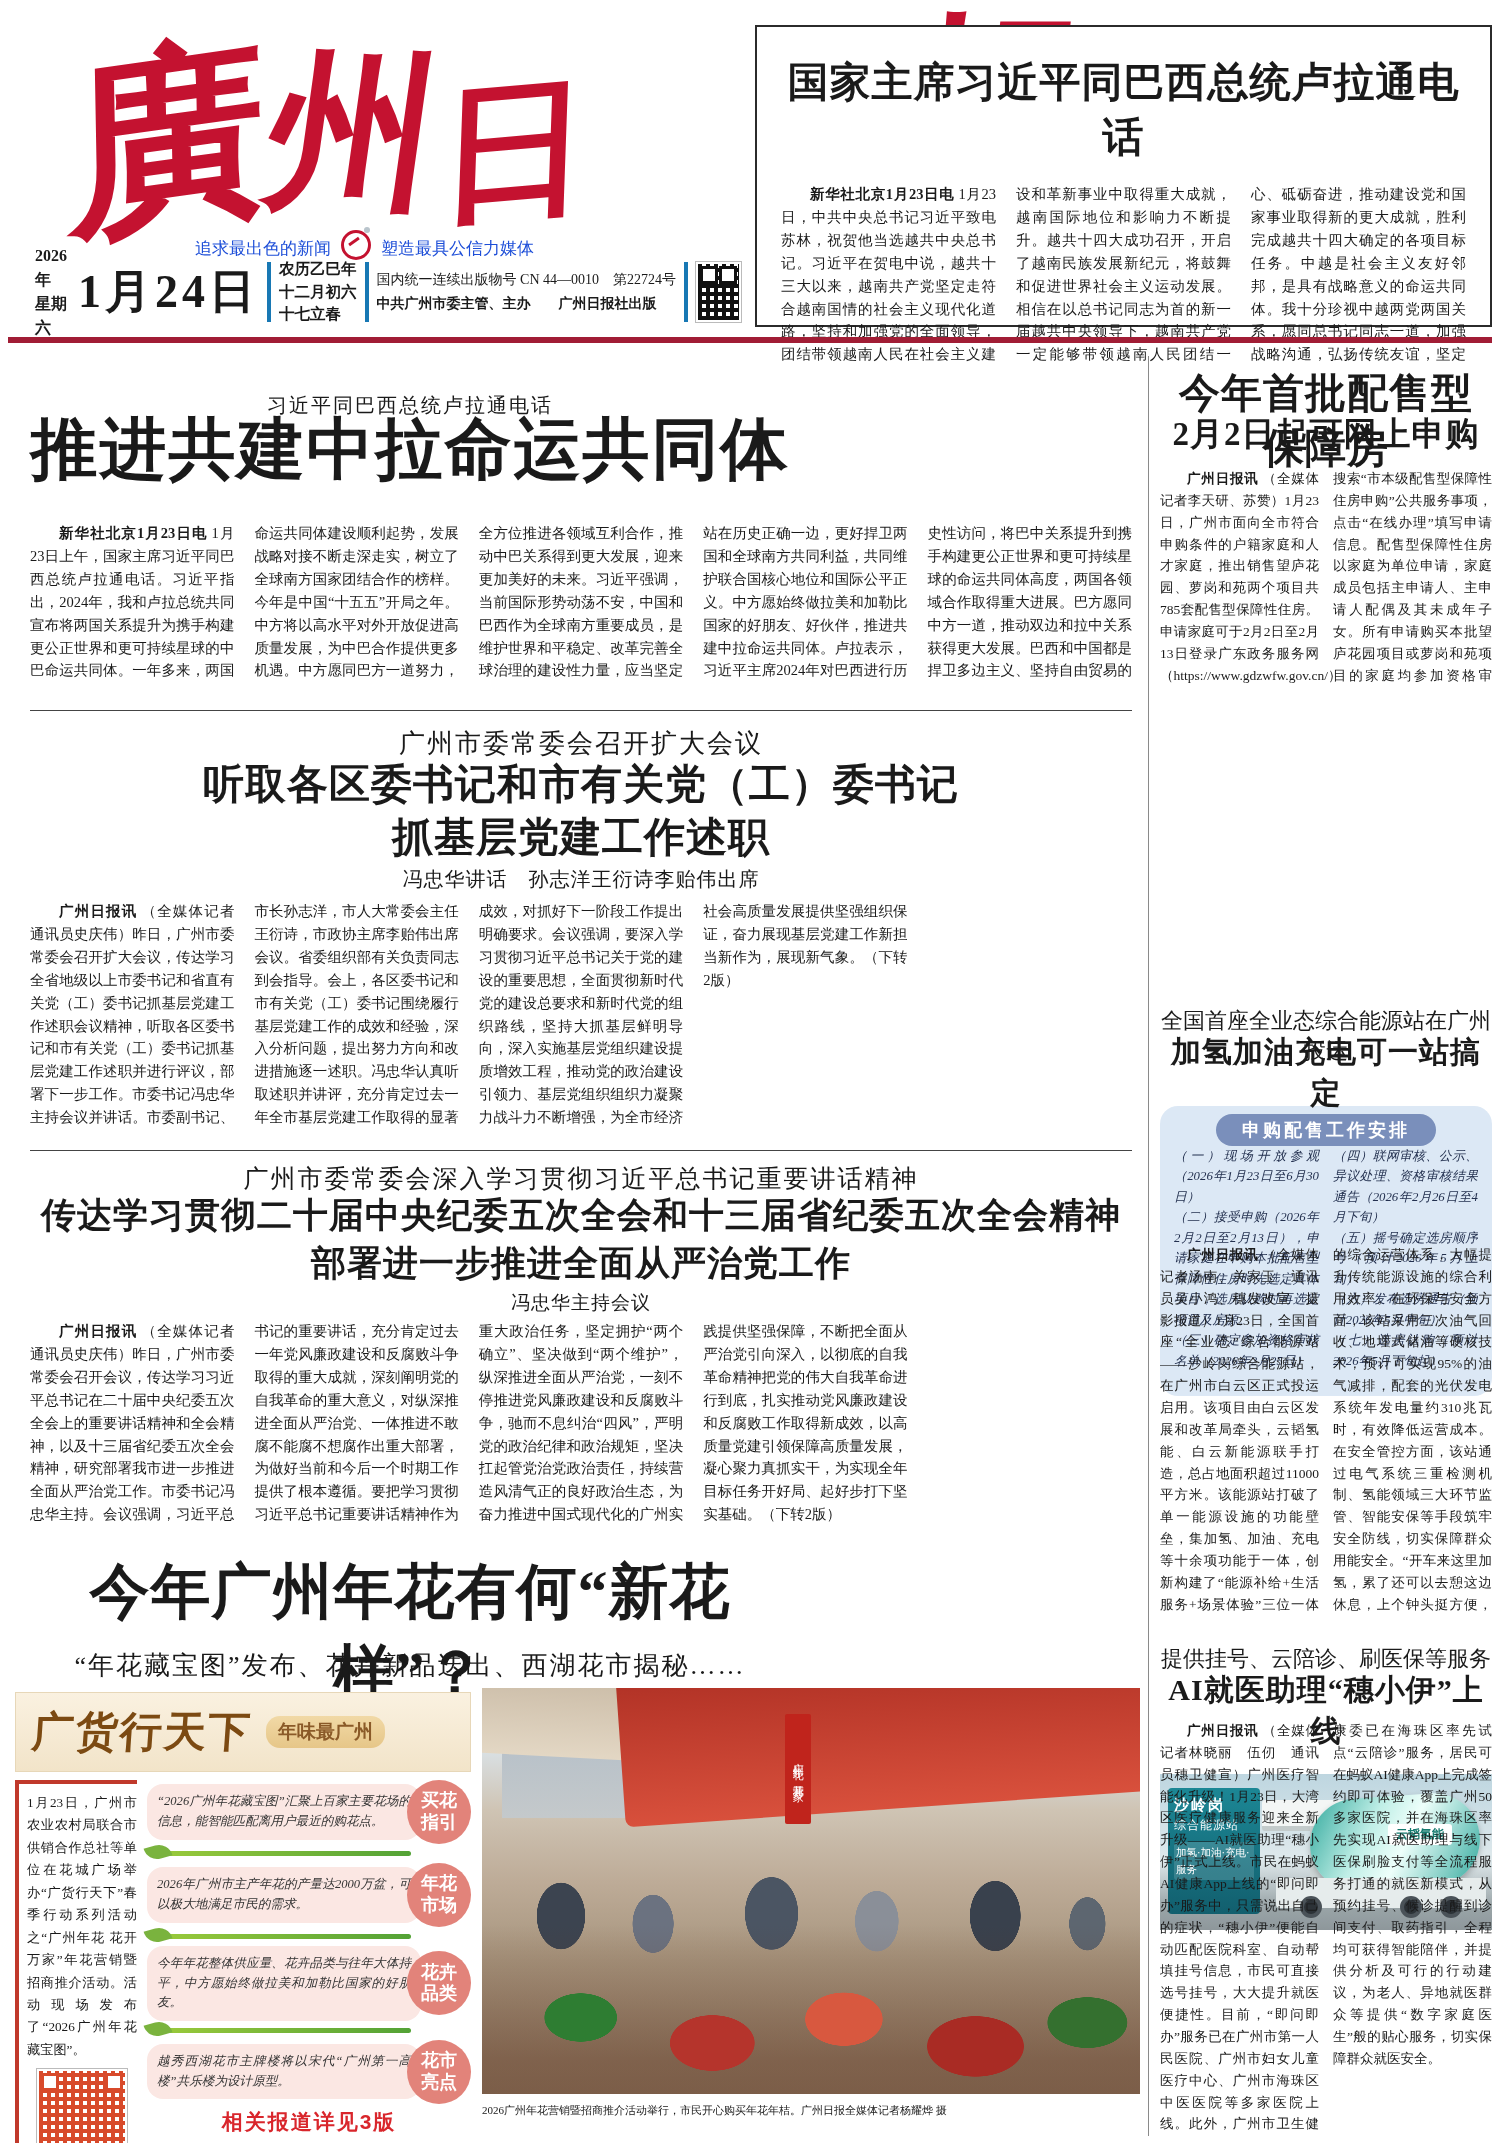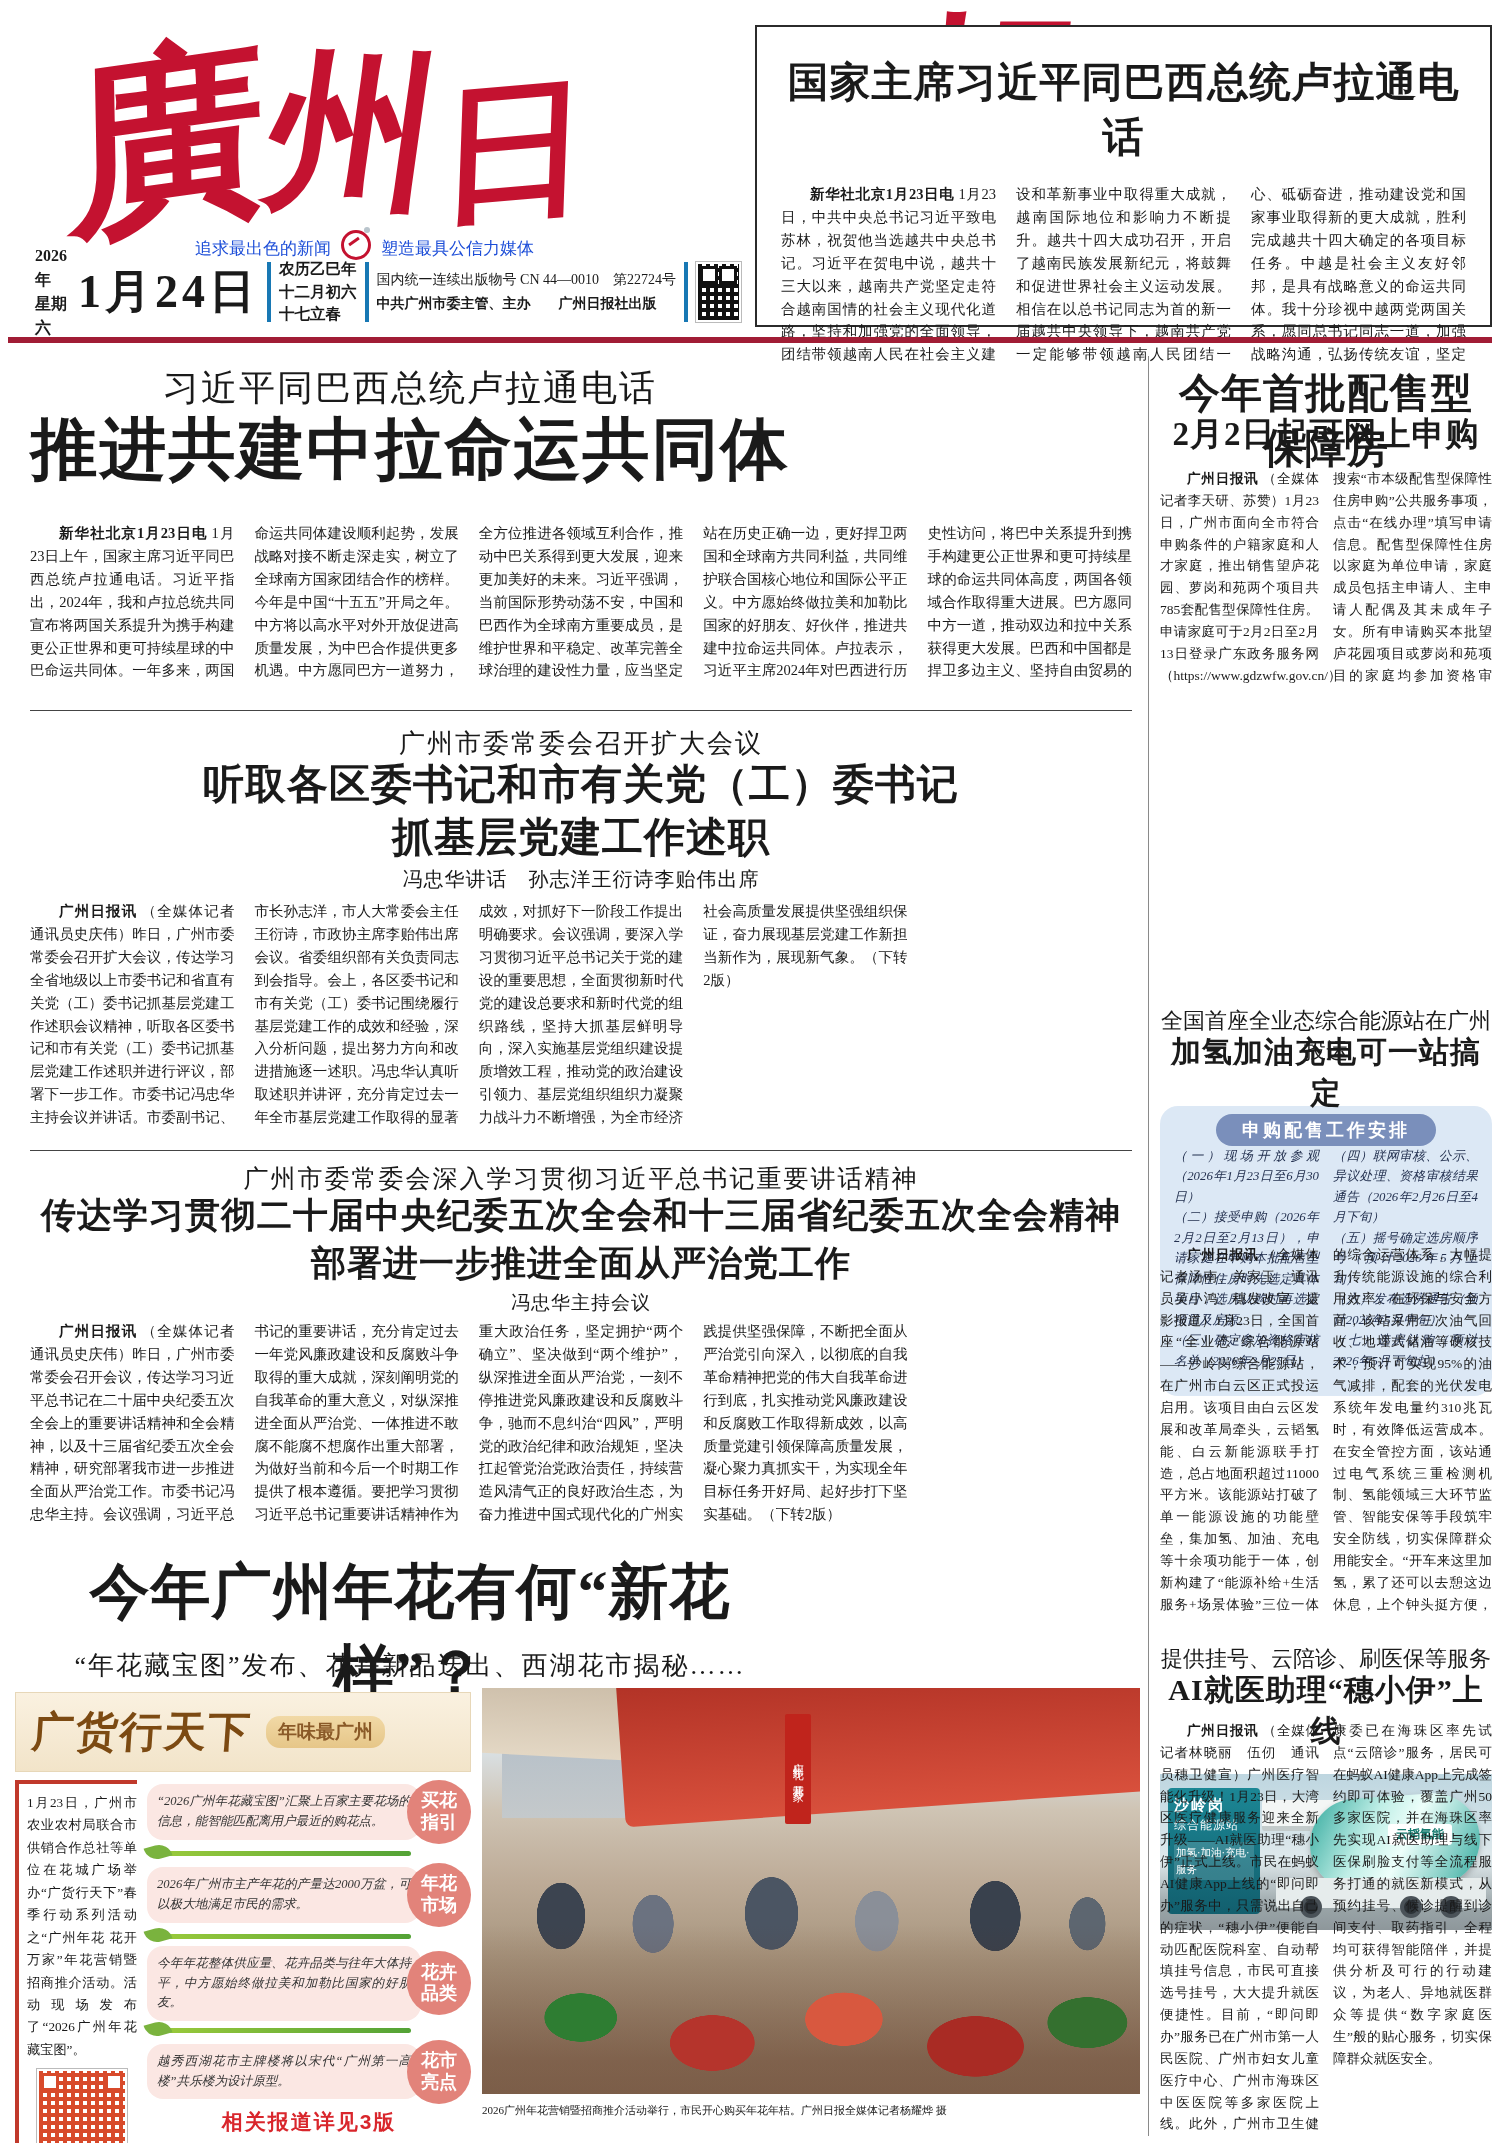--- a/index.html
+++ b/index.html
@@ -175,21 +175,21 @@
     <div class="h-xl" style="font-size:41px;margin-top:14px;">国家主席习近平同巴西总统卢拉通电话</div>
     <div class="cols c3 fs14" style="height:190px;margin-top:18px;">
       <p class="art"><b>新华社北京1月23日电</b><span>1月23日，中共中央总书记习近平致电苏林，祝贺他当选越共中央总书记。习近平在贺电中说，越共十三大以来，越南共产党坚定走符合越南国情的社会主义现代化道路，坚持和加强党的全面领导，团结带领越南人民在社会主义建设和革新事业中取得重大成就，越南国际地位和影响力不断提升。越共十四大成功召开，开启了越南民族发展新纪元，将鼓舞和促进世界社会主义运动发展。相信在以总书记同志为首的新一届越共中央领导下，越南共产党一定能够带领越南人民团结一心、砥砺奋进，推动建设党和国家事业取得新的更大成就，胜利完成越共十四大确定的各项目标任务。中越是社会主义友好邻邦，是具有战略意义的命运共同体。我十分珍视中越两党两国关系，愿同总书记同志一道，加强战略沟通，弘扬传统友谊，坚定推进社会主义事业，引领中越全面战略合作和命运共同体建设不断结出更多硕果，为两国人民带来更多福祉，为地区与世界和平稳定、发展繁荣作出积极贡献。</span></p>
     </div>
   </div>
 
   <div class="abs red-rule" style="left:8px;top:337px;width:1484px;height:6px;"></div>
 
   <div class="abs v-rule" style="left:1148px;top:356px;height:1780px;"></div>
 
-  <div class="abs kicker" style="left:30px;top:364px;width:760px;font-size:36px;">习近平同巴西总统卢拉通电话</div>
+  <div class="abs kicker" style="left:30px;top:392px;width:760px;font-size:20px;">习近平同巴西总统卢拉通电话</div>
   <div class="abs h-xl" style="left:30px;top:404px;width:760px;font-size:67px;letter-spacing:2px;">推进共建中拉命运共同体</div>
   <div class="abs cols c5 fs14" style="left:30px;top:522px;width:1102px;height:180px;">
     <p class="art"><b>新华社北京1月23日电</b><span>1月23日上午，国家主席习近平同巴西总统卢拉通电话。习近平指出，2024年，我和卢拉总统共同宣布将两国关系提升为携手构建更公正世界和更可持续星球的中巴命运共同体。一年多来，两国命运共同体建设顺利起势，发展战略对接不断走深走实，树立了全球南方国家团结合作的榜样。今年是中国“十五五”开局之年。中方将以高水平对外开放促进高质量发展，为中巴合作提供更多机遇。中方愿同巴方一道努力，全方位推进各领域互利合作，推动中巴关系得到更大发展，迎来更加美好的未来。习近平强调，当前国际形势动荡不安，中国和巴西作为全球南方重要成员，是维护世界和平稳定、改革完善全球治理的建设性力量，应当坚定站在历史正确一边，更好捍卫两国和全球南方共同利益，共同维护联合国核心地位和国际公平正义。中方愿始终做拉美和加勒比国家的好朋友、好伙伴，推进共建中拉命运共同体。卢拉表示，习近平主席2024年对巴西进行历史性访问，将巴中关系提升到携手构建更公正世界和更可持续星球的命运共同体高度，两国各领域合作取得重大进展。巴方愿同中方一道，推动双边和拉中关系获得更大发展。巴西和中国都是捍卫多边主义、坚持自由贸易的重要力量。当前国际形势令人担忧，巴方愿同中方密切协作，维护联合国权威，加强金砖国家合作，维护地区和世界和平稳定。</span></p>
   </div>
 
   <div class="abs thin-rule" style="left:30px;top:710px;width:1102px;"></div>
 
   <div class="abs kicker" style="left:30px;top:726px;width:1102px;font-size:26px;">广州市委常委会召开扩大会议</div>
   <div class="abs h-xl" style="left:30px;top:757px;width:1102px;font-size:41px;">听取各区委书记和市有关党（工）委书记</div>
   <div class="abs h-xl" style="left:30px;top:810px;width:1102px;font-size:41px;">抓基层党建工作述职</div>

